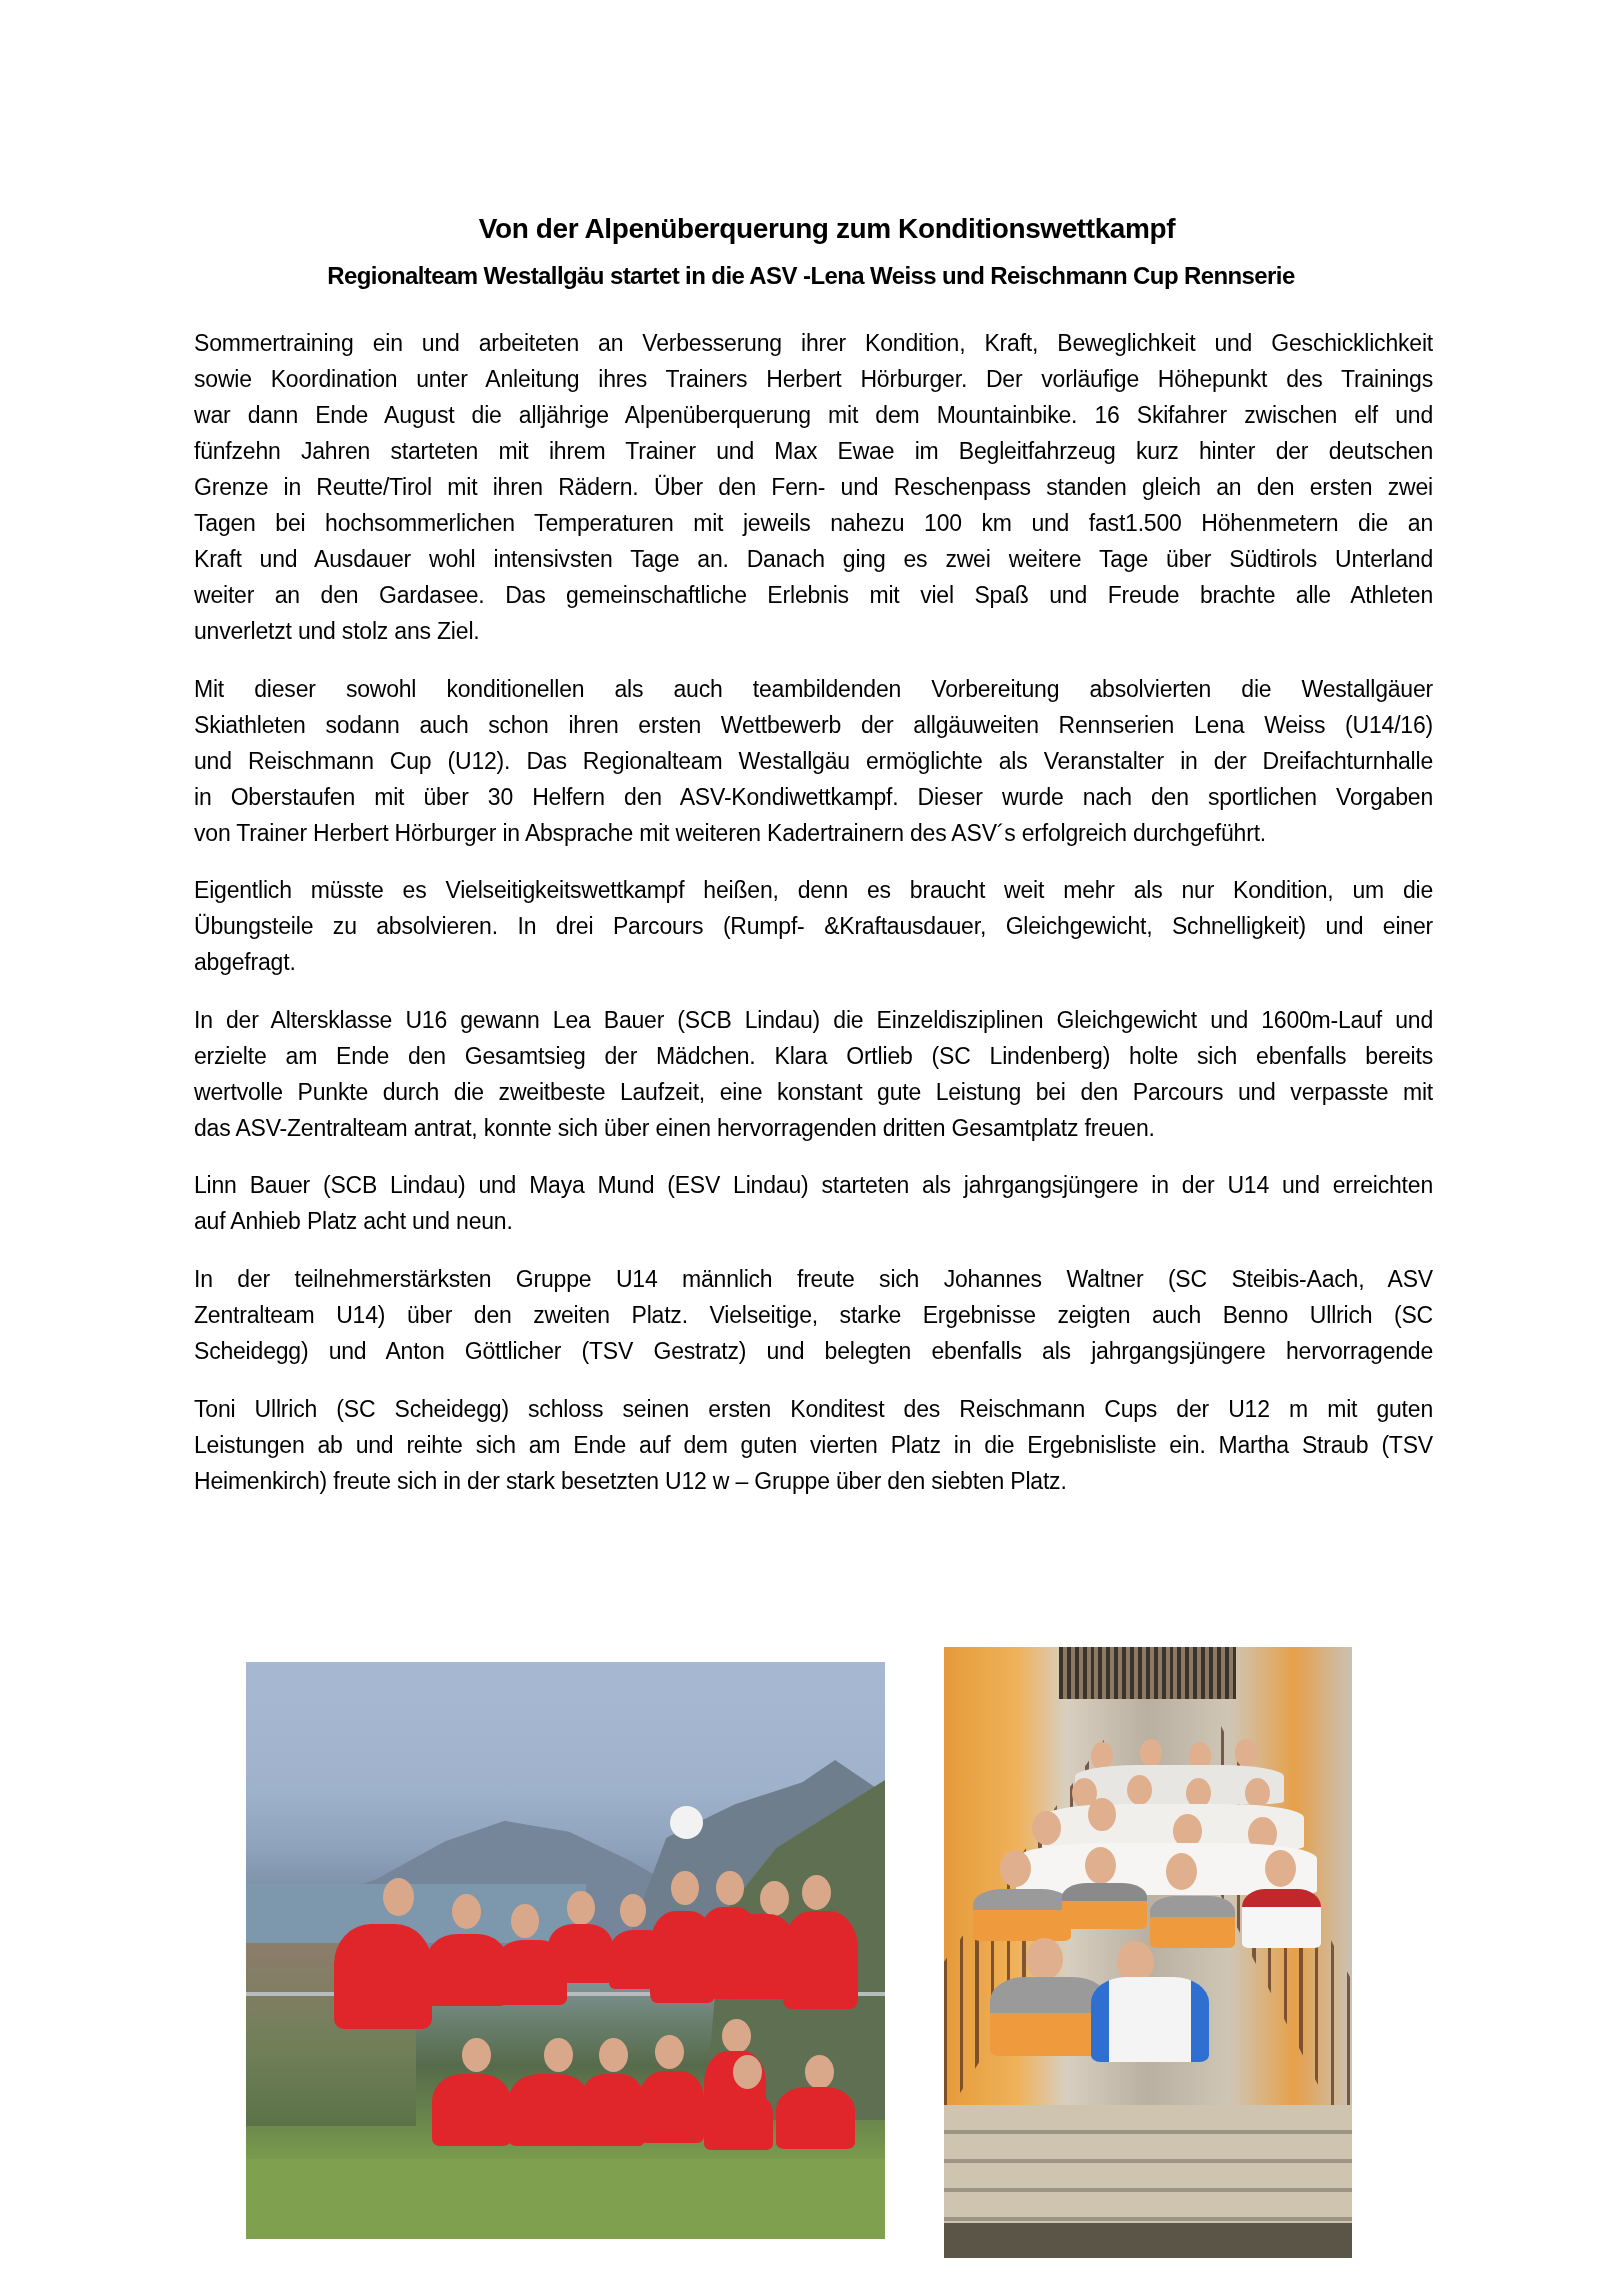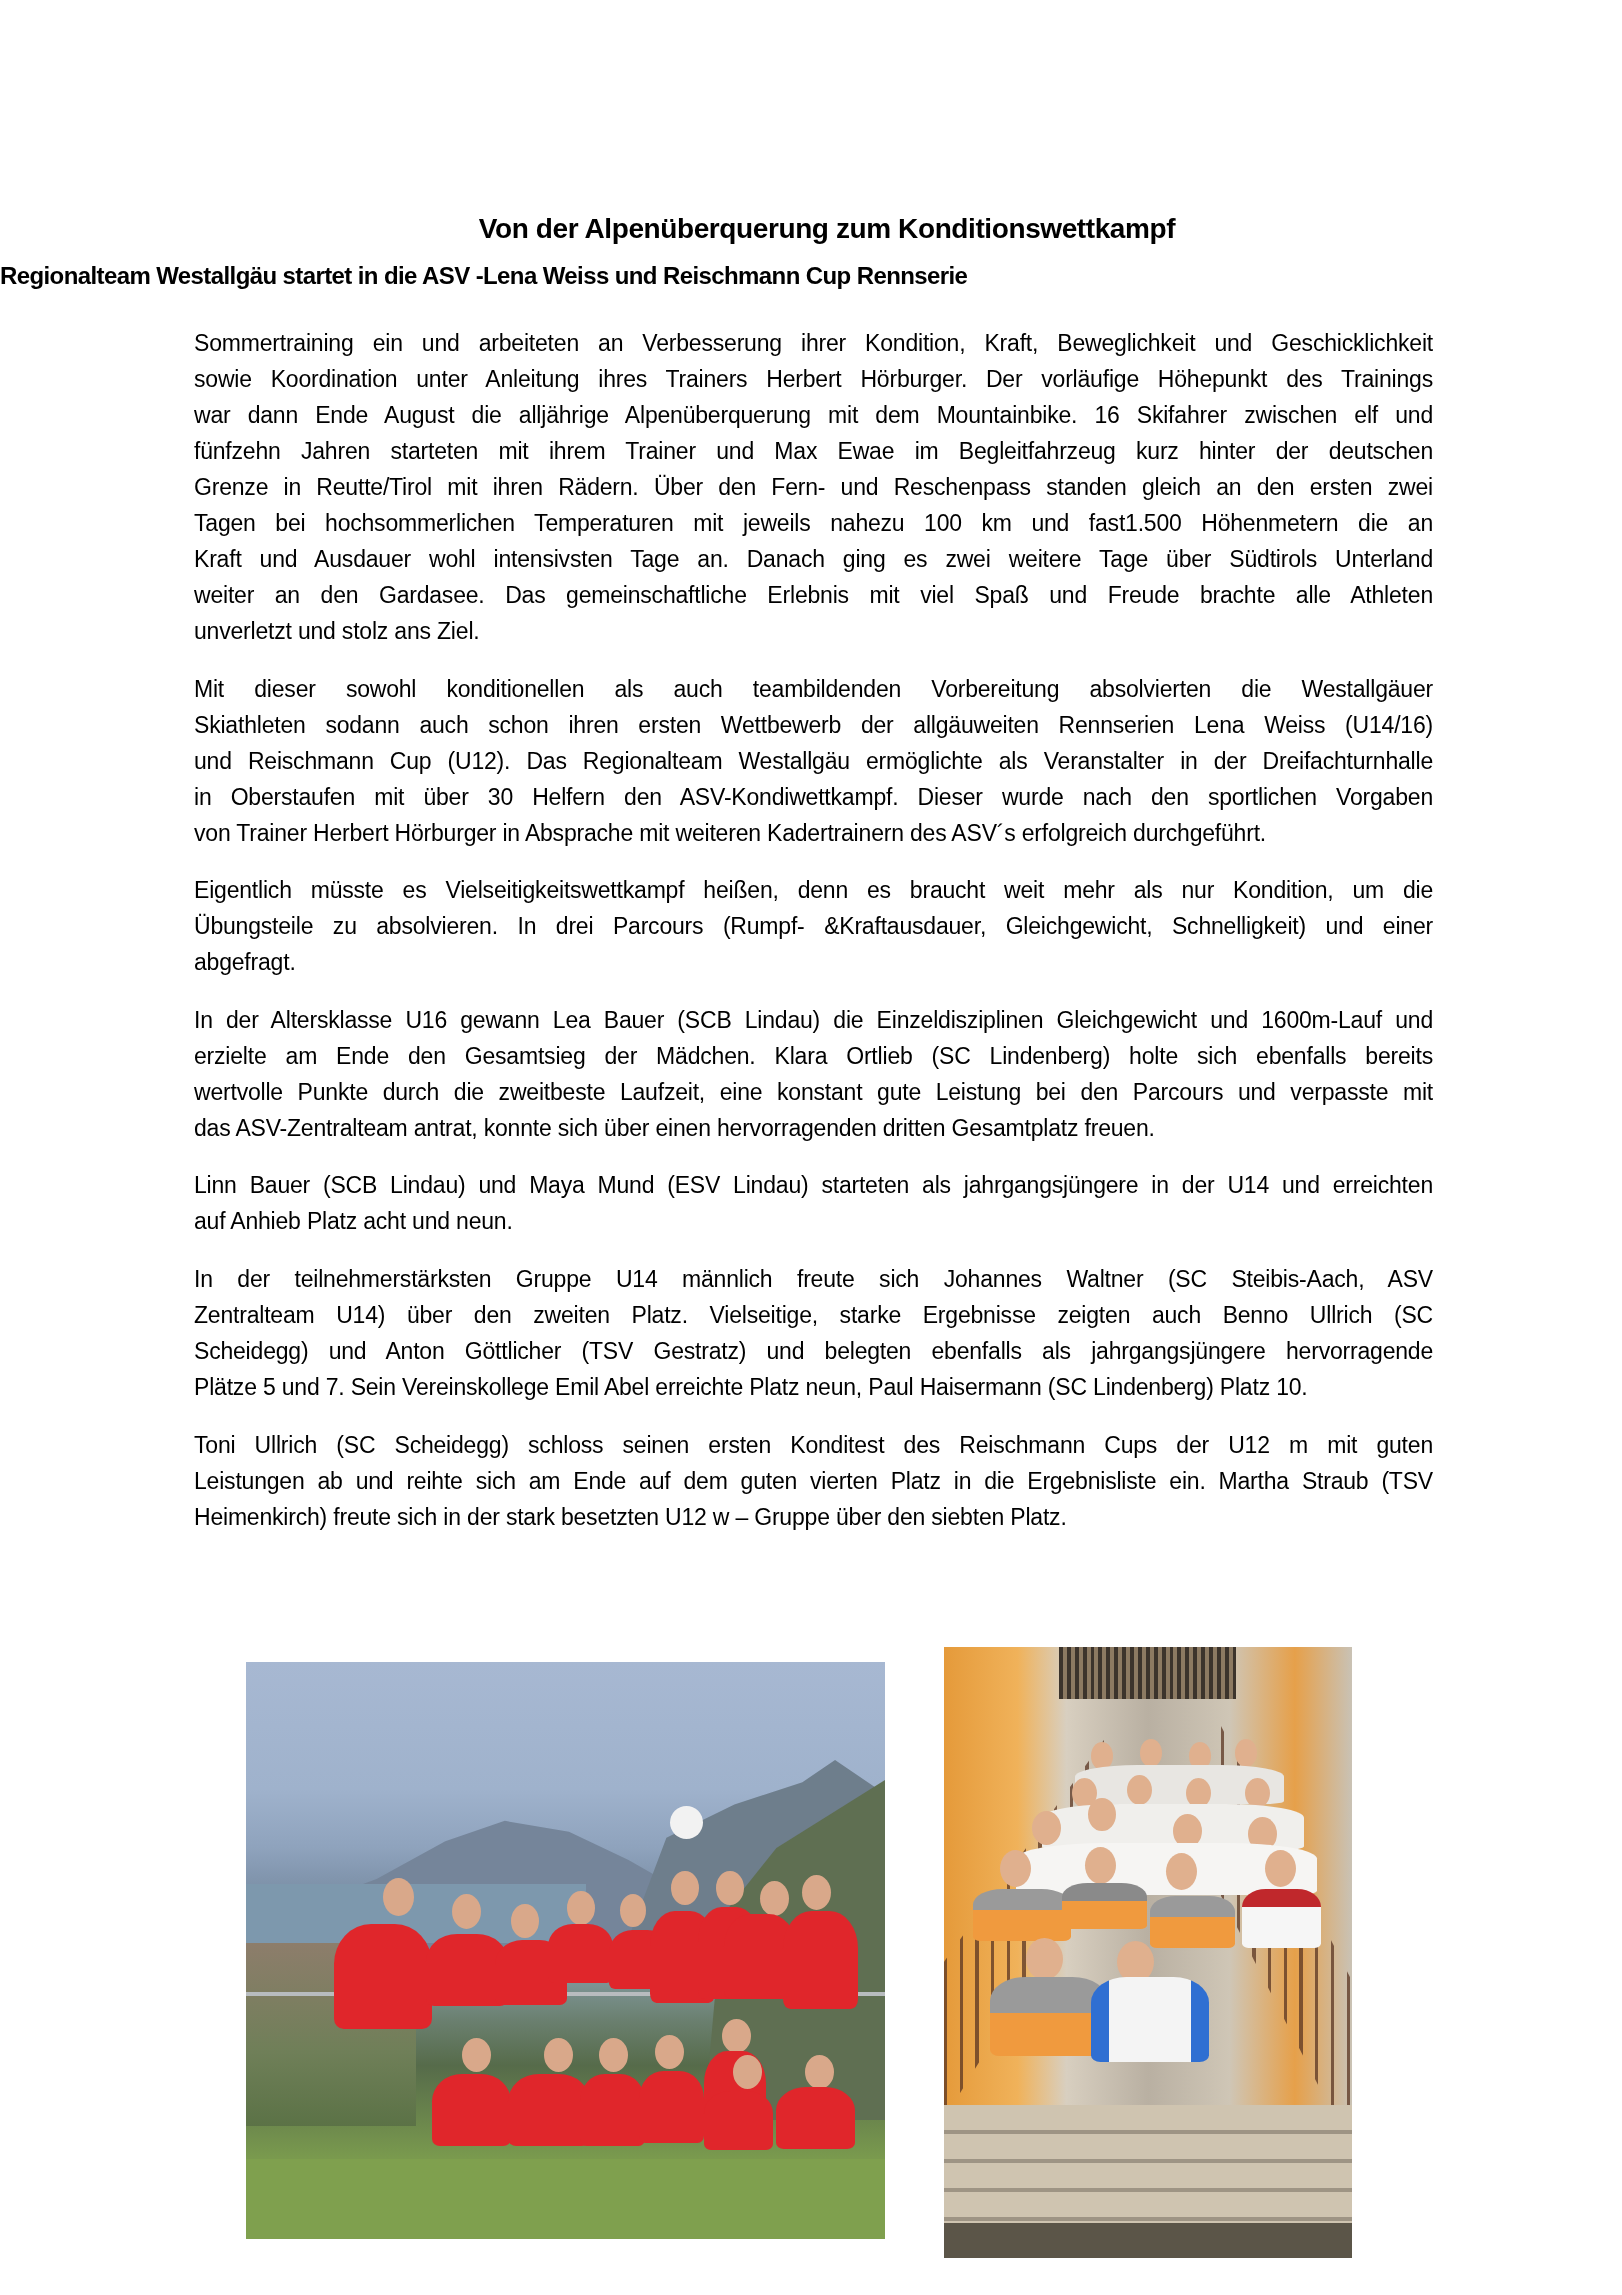--- a/index.html
+++ b/index.html
@@ -2,21 +2,21 @@
 <html style="font-size:10.5px"><head>
 <meta charset="utf-8">
 <style>
   html, body { margin:0; padding:0; background:#ffffff; }
   body { width:1622px; height:2295px; position:relative; overflow:hidden; color:#000; }
   .page { position:absolute; left:0; top:0; width:1622px; height:2295px; background:#fff; }
 
   .title { position:absolute; left:0; width:1622px; top:194px; text-align:center;
     font-family:"Liberation Sans", sans-serif; font-weight:bold; font-size:28px; line-height:37px;
     letter-spacing:-0.4px; }
-  .subtitle { position:absolute; left:0; width:1622px; top:259px; 
+  .subtitle { position:absolute; left:0; width:1622px; top:259px; text-align:center;
     font-family:"Liberation Sans", sans-serif; font-weight:bold; font-size:24px; line-height:33px;
     letter-spacing:-0.6px; }
 
   .body { position:absolute; left:194px; width:1239px; top:325px;
     font-family:"Liberation Sans", sans-serif; font-size:23px; letter-spacing:-0.2px; }
   .para { margin:0 0 21.6px 0; }
   .line { display:block; height:36px; line-height:36px; white-space:nowrap;
     text-align:justify; text-align-last:justify; }
   .line.last { text-align-last:left; }
 
@@ -91,21 +91,20 @@
       <span class="line last">das ASV-Zentralteam antrat, konnte sich über einen hervorragenden dritten Gesamtplatz freuen.</span>
     </p>
     <p class="para">
       <span class="line">Linn Bauer (SCB Lindau) und Maya Mund (ESV Lindau) starteten als jahrgangsjüngere in der U14 und erreichten</span>
       <span class="line last">auf Anhieb Platz acht und neun.</span>
     </p>
     <p class="para">
       <span class="line">In der teilnehmerstärksten Gruppe U14 männlich freute sich Johannes Waltner (SC Steibis-Aach, ASV</span>
       <span class="line">Zentralteam U14) über den zweiten Platz. Vielseitige, starke Ergebnisse zeigten auch Benno Ullrich (SC</span>
       <span class="line">Scheidegg) und Anton Göttlicher (TSV Gestratz) und belegten ebenfalls als jahrgangsjüngere hervorragende</span>
-      <span class="line last">Plätze 5 und 7. Sein Vereinskollege Emil Abel erreichte Platz neun, Paul Haisermann (SC Lindenberg) Platz 10.</span>
     </p>
     <p class="para">
       <span class="line">Toni Ullrich (SC Scheidegg) schloss seinen ersten Konditest des Reischmann Cups der U12 m mit guten</span>
       <span class="line">Leistungen ab und reihte sich am Ende auf dem guten vierten Platz in die Ergebnisliste ein. Martha Straub (TSV</span>
       <span class="line last">Heimenkirch) freute sich in der stark besetzten U12 w – Gruppe über den siebten Platz.</span>
     </p>
   </div>
 
   <div class="photo photo1">
     <div class="mountain m1"></div>

